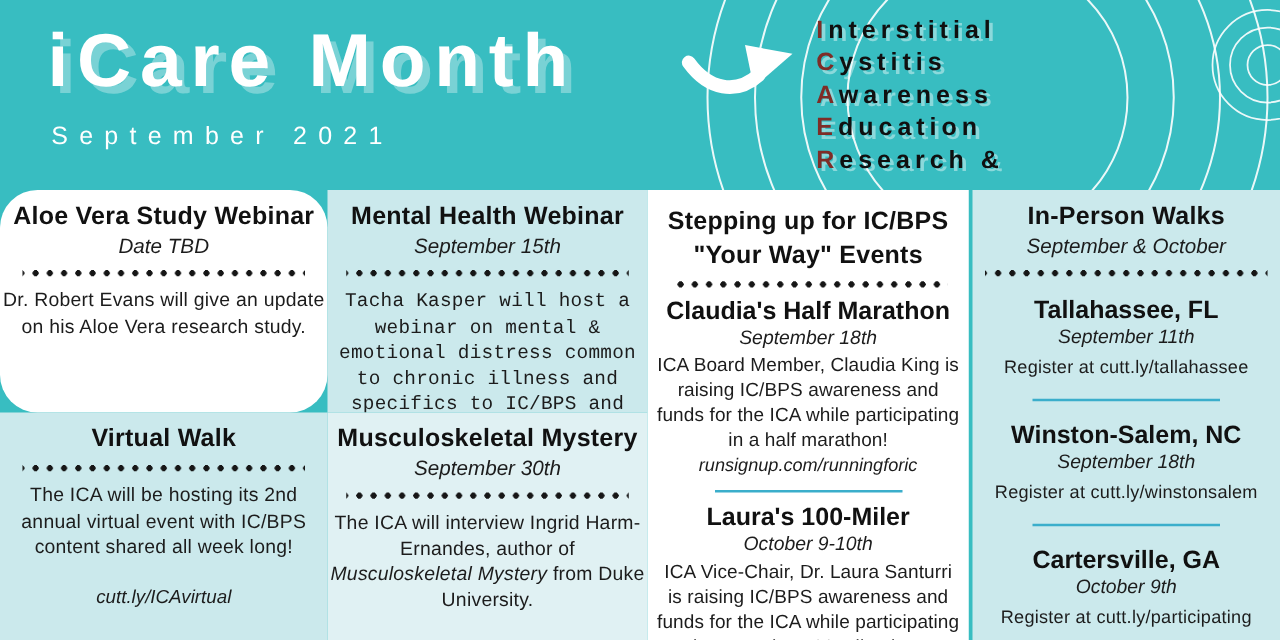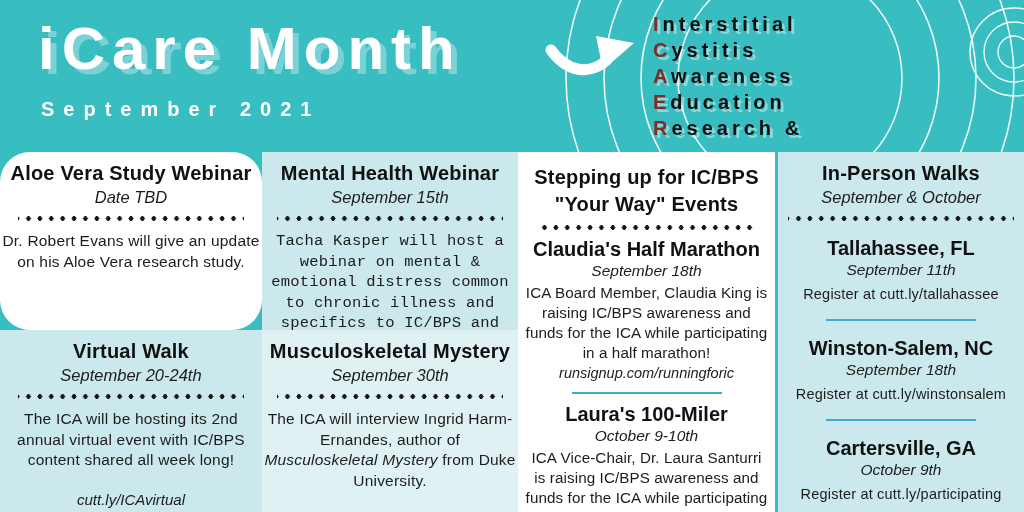--- a/index.html
+++ b/index.html
@@ -12,21 +12,21 @@
   
   .header{position:absolute;left:0;top:0;width:1024px;height:152px;}
   .deco-svg{position:absolute;left:0;top:0;width:1024px;height:152px;}
   .page-title{
     position:absolute;left:38px;top:14px;
     font-size:60px;font-weight:700;letter-spacing:7px;color:#ffffff;
     text-shadow:6px 5px 0 rgba(255,255,255,0.33);white-space:nowrap;
   }
   .page-subtitle{
     position:absolute;left:41px;top:98px;
-    font-size:20px;font-weight:700;letter-spacing:9px;color:#ffffff;white-space:nowrap;
+    font-size:20px;font-weight:400;letter-spacing:9px;color:#ffffff;white-space:nowrap;
   }
   .acronym{position:absolute;left:653px;top:11px;line-height:26px;}
   .acr-row{
     font-size:20px;font-weight:700;letter-spacing:4px;color:#101010;
     text-shadow:3px 3px 0 rgba(255,255,255,0.42);white-space:nowrap;
   }
   .acr-first{color:#7E2D27;}
   
   .card{position:absolute;text-align:center;box-sizing:border-box;padding-top:10px;overflow:hidden;}
   #card-aloe    {left:0;   top:152px;width:262px;height:178px;background:#ffffff;border-radius:30px;}
@@ -96,21 +96,20 @@
 
   <div class="card" id="card-aloe">
     <div class="card-title">Aloe Vera Study Webinar</div>
     <div class="card-date">Date TBD</div>
     <div class="dots"></div>
     <div class="card-body">Dr. Robert Evans will give an update on his Aloe Vera research study.</div>
   </div>
 
   <div class="card" id="card-virtual">
     <div class="card-title">Virtual Walk</div>
-    <div class="card-date">September 20-24th</div>
     <div class="dots"></div>
     <div class="card-body">The ICA will be hosting its 2nd annual virtual event with IC/BPS content shared all week long!</div>
     <div class="card-link">cutt.ly/ICAvirtual</div>
   </div>
 
   <div class="card" id="card-mental">
     <div class="card-title">Mental Health Webinar</div>
     <div class="card-date">September 15th</div>
     <div class="dots"></div>
     <div class="card-body">Tacha Kasper will host a webinar on mental &amp; emotional distress common to chronic illness and specifics to IC/BPS and pelvic pain.</div>

